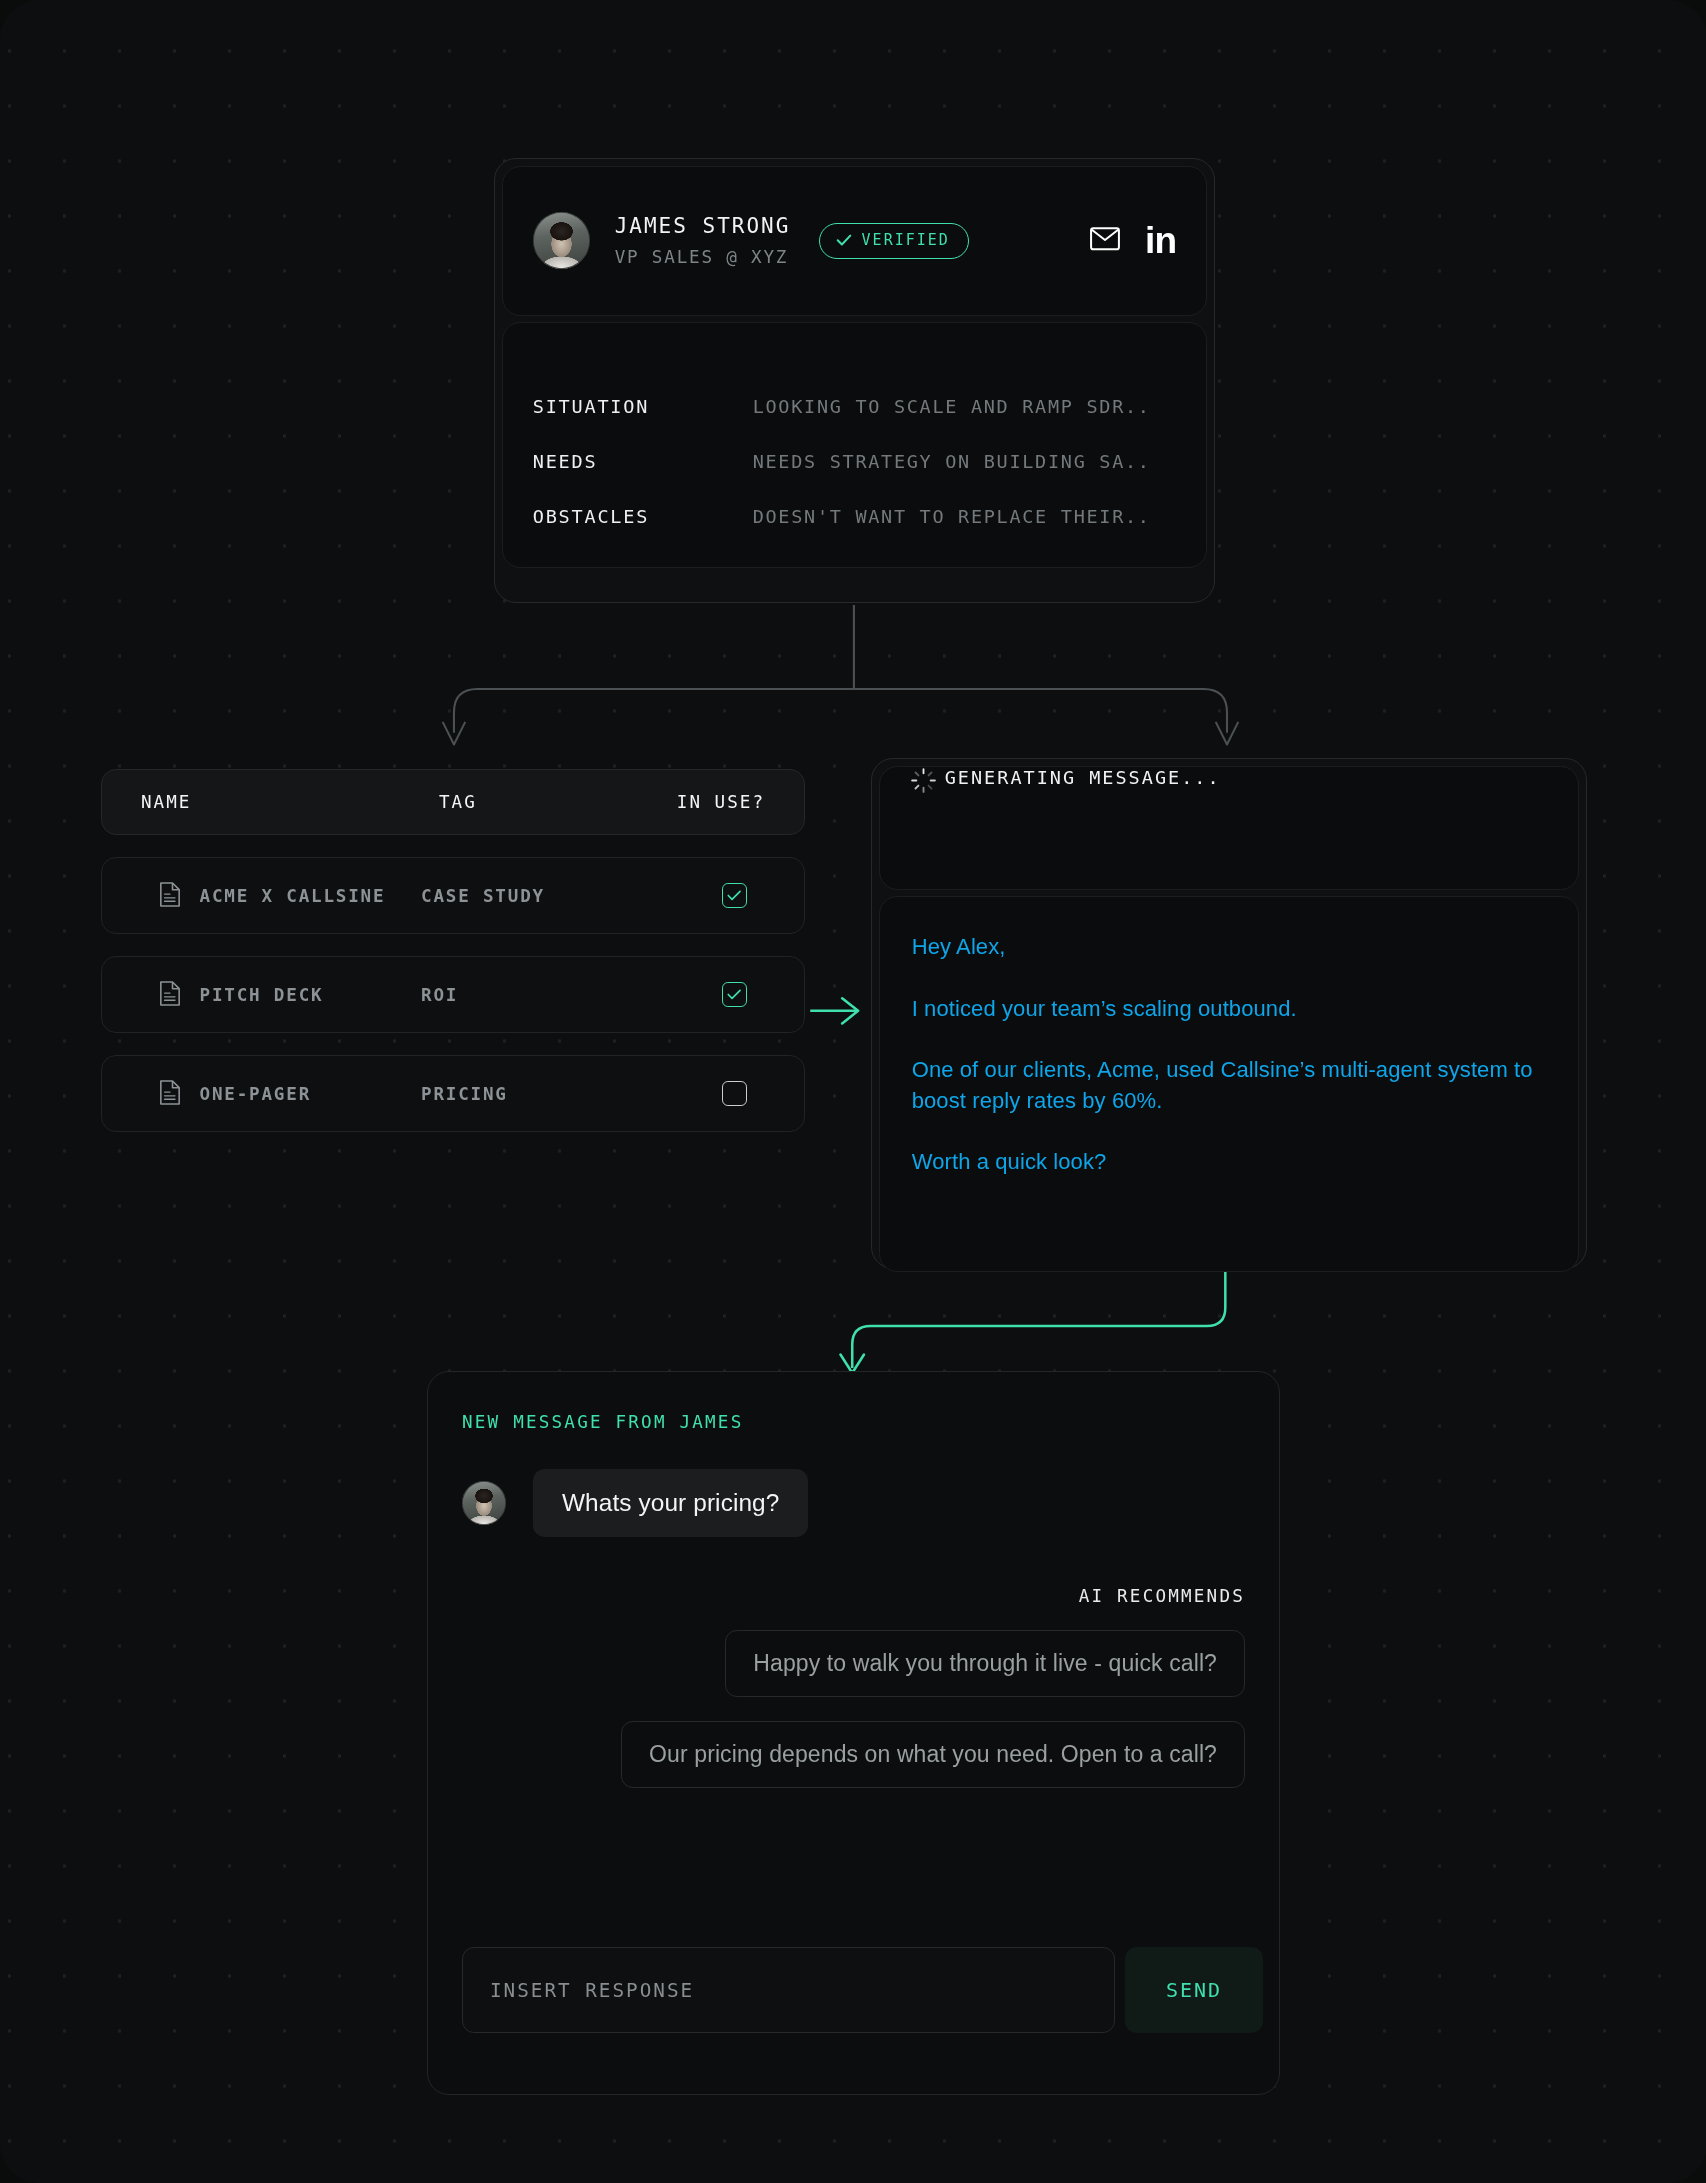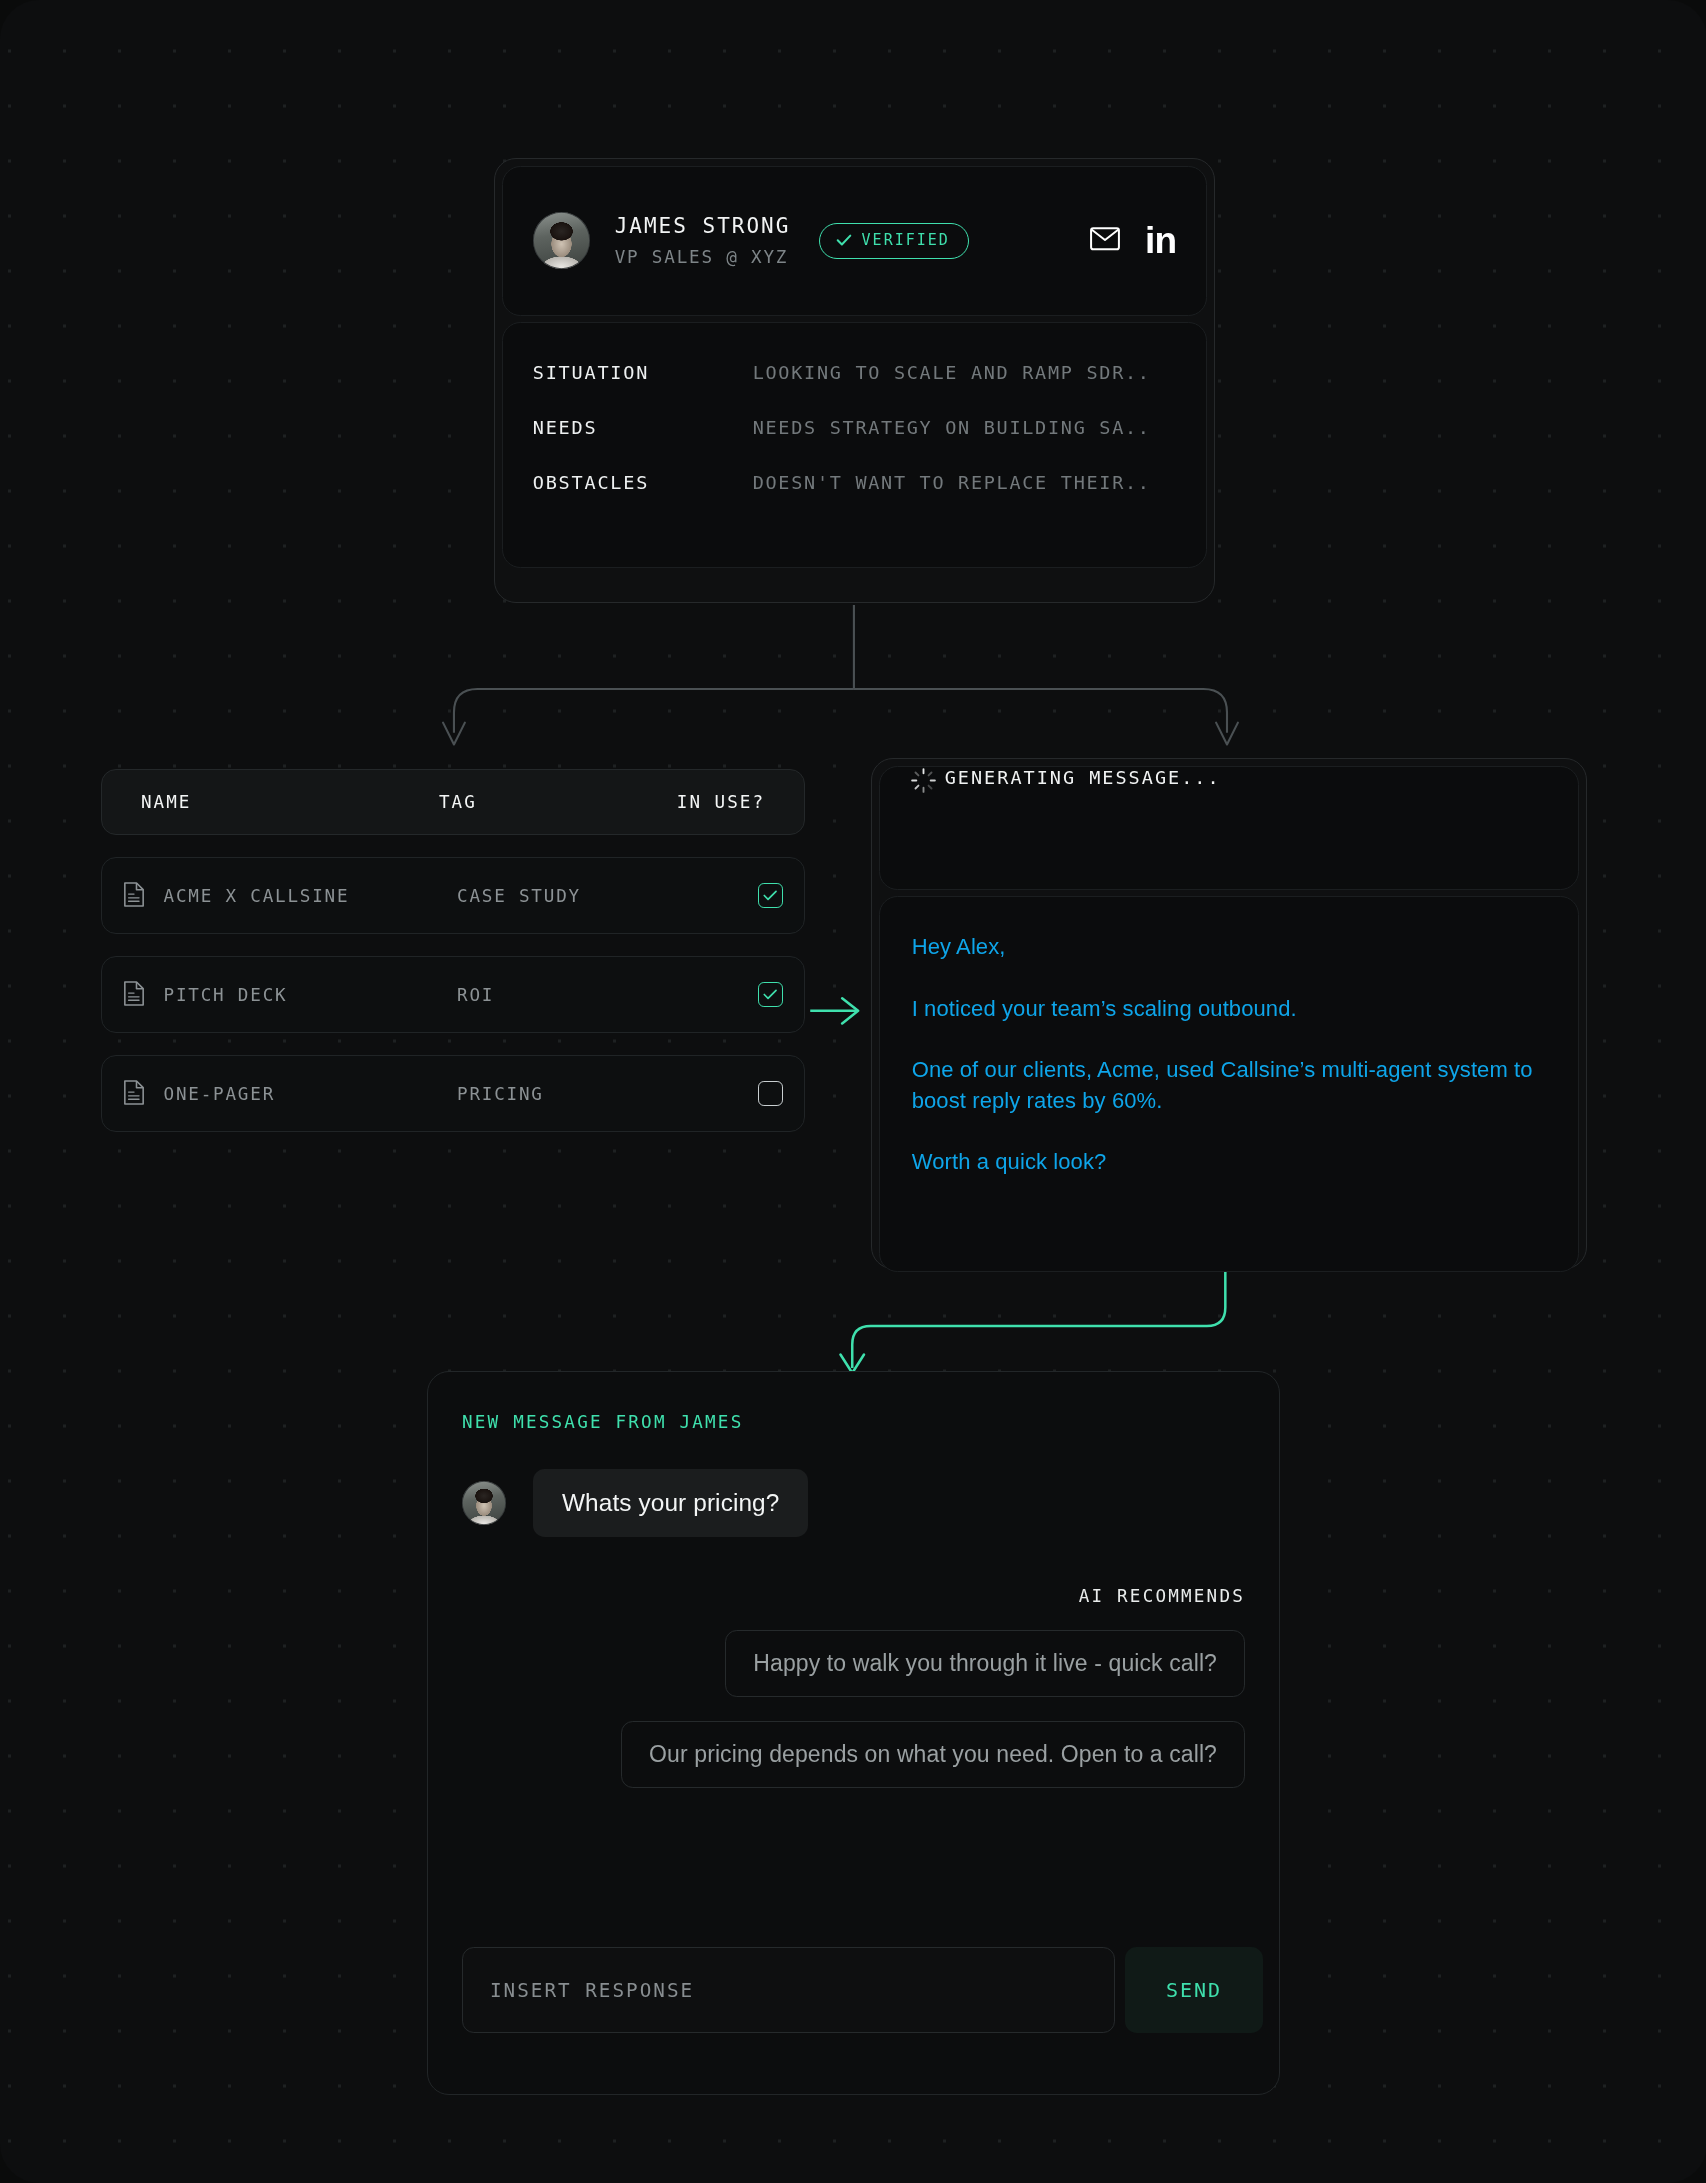--- a/index.html
+++ b/index.html
@@ -79,21 +79,21 @@
   #profile-socials {
     margin-left: auto; display: flex; align-items: center; gap: 25px;
   }
   #linkedin-icon {
     color: #ffffff; font-family: "Liberation Sans", sans-serif;
     font-size: 37px; font-weight: 600; line-height: 0.8; letter-spacing: -0.8px;
   }
 
   
   #profile-details { margin-top: 6.7px; padding: 39px 30px 40px; }
-  .detail-row { display: flex; align-items: flex-start; height: 55px; }
+  .detail-row { display: flex; align-items: flex-end; height: 55px; }
   .detail-label {
     width: 220px; flex: none;
     color: #eef1f1; font-size: 18.5px; letter-spacing: 1.8px;
   }
   .detail-value {
     color: #73797c; font-size: 18.5px; letter-spacing: 1.7px; white-space: nowrap;
   }
 
   
   #doc-table { position: absolute; left: 101px; top: 769px; width: 704px; }
@@ -107,21 +107,22 @@
   .col-use  { width: 99px; flex: none; text-align: left; }
   #doc-header .col-name, #doc-header .col-tag, #doc-header .col-use {
     color: #f4f6f6; font-size: 17.6px; letter-spacing: 2px;
   }
   #doc-header .col-use { text-align: right; }
 
   .doc-row {
     margin-top: 22px; height: 77px;
     display: flex; align-items: center;
     background: #0d0f10; border: 0.8px solid #202426; border-radius: 15px;
-    padding: 0 21px;
+    padding: 0 57px;
+    font-weight: bold;
   }
   .doc-row .col-name { display: flex; align-items: center; gap: 18.5px; }
   .doc-name-text, .doc-tag-text {
     color: #8c9295; font-size: 17.6px; letter-spacing: 1.8px;
   }
   .col-use { display: flex; justify-content: flex-end; }
 
   .checkbox {
     width: 25px; height: 25px; border-radius: 5.9px;
     border: 1.7px solid #c9cfd1;

